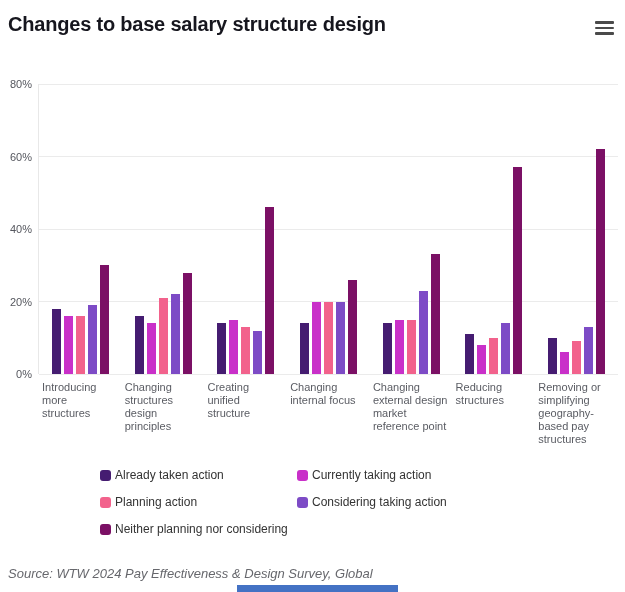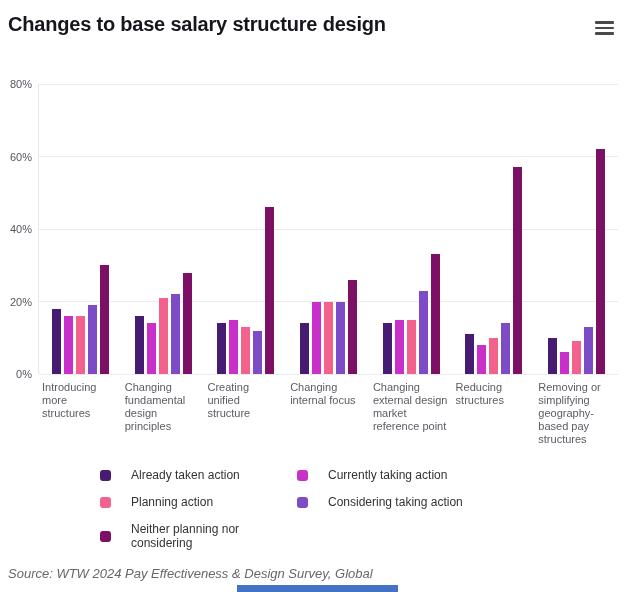--- a/index.html
+++ b/index.html
@@ -38,21 +38,21 @@
   }
   .xlabel{
     flex:1;font-size:11px;line-height:13px;
     color:#5a5c63;padding:0 4px;word-wrap:break-word;
   }
   .legend{
     position:absolute;left:100px;top:468px;
     display:grid;grid-template-columns:197px auto;
     row-gap:13px;
   }
-  .legend-item{display:flex;align-items:center;gap:20px;cursor:pointer;}
+  .legend-item{display:flex;align-items:center;gap:4px;cursor:pointer;}
   .legend-swatch{width:11px;height:11px;border-radius:3px;flex:0 0 auto;}
   .legend-label{font-size:12px;color:#333333;}
   .source-line{
     position:absolute;left:8px;top:566px;
     font-size:13px;color:#66676c;font-style:italic;
   }
   .scrollbar-thumb{
     position:absolute;left:237px;top:585px;width:161px;height:7px;
     background:#4472c4;cursor:pointer;
   }
@@ -132,21 +132,21 @@
           <div class="bar" title="Removing or simplifying geography-based pay structures — Currently taking action: 6%" style="height: 7.5%; background: rgb(201, 48, 201);"></div>
           <div class="bar" title="Removing or simplifying geography-based pay structures — Planning action: 9%" style="height: 11.25%; background: rgb(242, 98, 140);"></div>
           <div class="bar" title="Removing or simplifying geography-based pay structures — Considering taking action: 13%" style="height: 16.25%; background: rgb(125, 75, 198);"></div>
           <div class="bar" title="Removing or simplifying geography-based pay structures — Neither planning nor considering: 62%" style="height: 77.5%; background: rgb(123, 16, 101);"></div>
         </div>
       </div>
     </div>
 
   <div class="xlabels">
       <div class="xlabel">Introducing more structures</div>
-      <div class="xlabel">Changing fundamental design principles</div>
+      <div class="xlabel">Changing structures design principles</div>
       <div class="xlabel">Creating unified structure</div>
       <div class="xlabel">Changing internal focus</div>
       <div class="xlabel">Changing external design market reference point</div>
       <div class="xlabel">Reducing structures</div>
       <div class="xlabel">Removing or simplifying geography-based pay structures</div>
     </div>
 
   <div class="legend">
       <div class="legend-item">
         <span class="legend-swatch" style="background: rgb(69, 28, 113);"></span>

